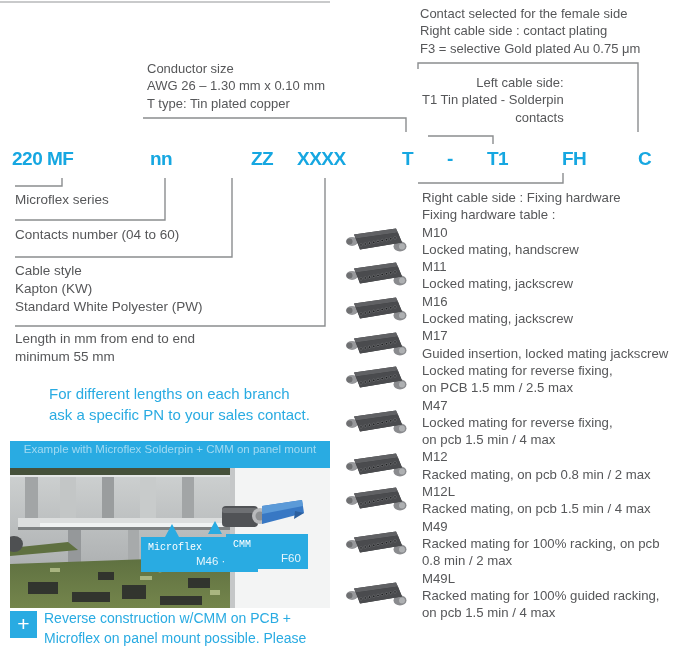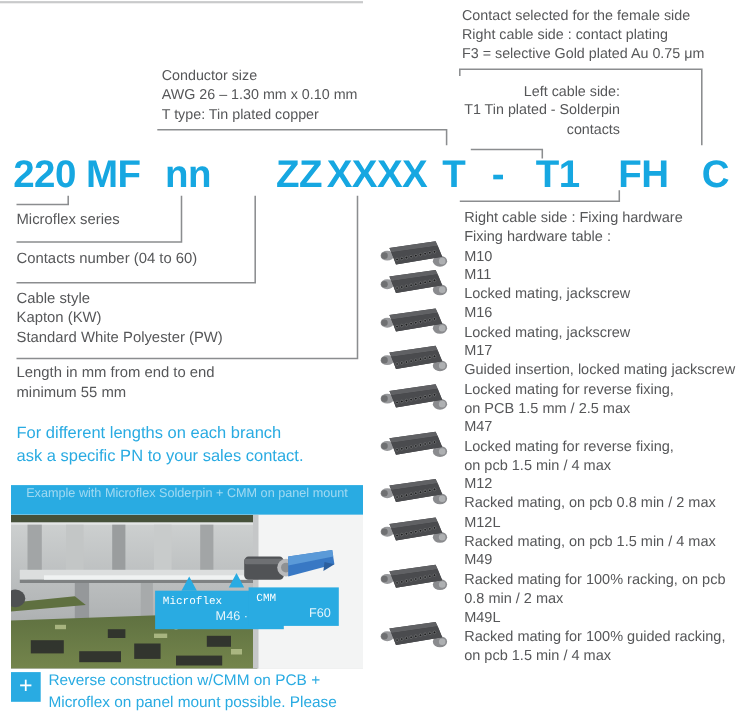--- a/index.html
+++ b/index.html
@@ -2,23 +2,23 @@
 <html><head>
 <meta charset="utf-8">
 <style>
   html,body{margin:0;padding:0;background:#fff;}
   .page{position:relative;width:684px;height:651px;background:#ffffff;
         font-family:"Liberation Sans",sans-serif;color:#565759;overflow:hidden;}
   .abs{position:absolute;}
   svg.lines{position:absolute;left:0;top:0;pointer-events:none;}
   .note{font-size:13px;line-height:17.3px;}
   .note13{font-size:13.5px;line-height:17.8px;}
-  .pn-seg{position:absolute;top:144px;font-size:35px;font-weight:bold;color:#16a7e1;
+  .pn-seg{position:absolute;top:144px;font-size:19px;font-weight:bold;color:#16a7e1;
           line-height:30px;letter-spacing:-0.5px;white-space:nowrap;}
-  .branch-note{font-size:15px;line-height:20.5px;color:#29abe2;}
+  .branch-note{font-size:15px;line-height:20.5px;color:#29abe2;margin-left:34px;}
   
   .example{position:absolute;left:10px;top:441px;width:320px;}
   .banner{height:27px;background:#29abe2;color:rgba(255,255,255,0.55);
           font-size:11.5px;text-align:center;line-height:17px;white-space:nowrap;overflow:hidden;}
   .photo{position:relative;width:320px;height:140px;overflow:hidden;background:#e9ebeb;}
   .photo-label{position:absolute;background:#29abe2;color:#fff;padding:3px 7px 4px 7px;}
   .photo-label .t1{font-size:10px;line-height:15px;font-family:Liberation Mono, monospace;}
   .photo-label .t2{font-size:11.5px;line-height:13px;color:rgba(255,255,255,0.88);padding-left:48px;}
   .ptr{position:absolute;width:0;height:0;border-left:7px solid transparent;
        border-right:7px solid transparent;border-bottom:13px solid #29abe2;}
@@ -191,20 +191,23 @@
               <circle cx="25.5" cy="17.75" r="1.2"></circle>
               <circle cx="29.75" cy="16.9" r="1.2"></circle>
               <circle cx="34" cy="16" r="1.2"></circle>
               <circle cx="38.25" cy="15.1" r="1.2"></circle>
               <circle cx="42.5" cy="14.25" r="1.2"></circle>
               <circle cx="46.75" cy="13.4" r="1.2"></circle>
               <circle cx="51" cy="12.5" r="1.2"></circle>
             </g>
           </svg>
           <div>M10</div>
+          <div>
+            <div>Locked mating, handscrew</div>
+          </div>
         </div>
 
         <div class="fix-item">
           <svg class="conn" width="64" height="30" viewBox="0 0 64 30">
             <ellipse cx="8" cy="16" rx="6" ry="4.5" fill="#97989b"></ellipse>
             <ellipse cx="5.5" cy="16" rx="3" ry="3" fill="#6f7072"></ellipse>
             <ellipse cx="56" cy="21" rx="6.5" ry="5" fill="#8a8b8e"></ellipse>
             <ellipse cx="58" cy="21" rx="3" ry="3" fill="#aeb0b2"></ellipse>
             <polygon points="10,9 52,3 58,17 16,24" fill="#404144"></polygon>
             <polygon points="10,9 52,3 54,7 12,13" fill="#606164"></polygon>

